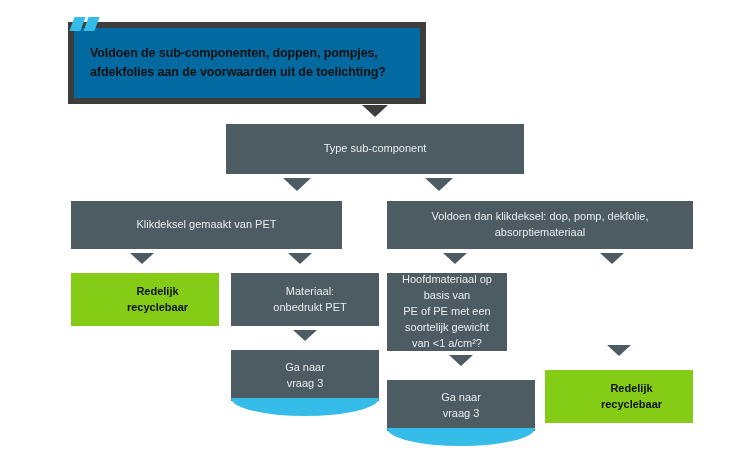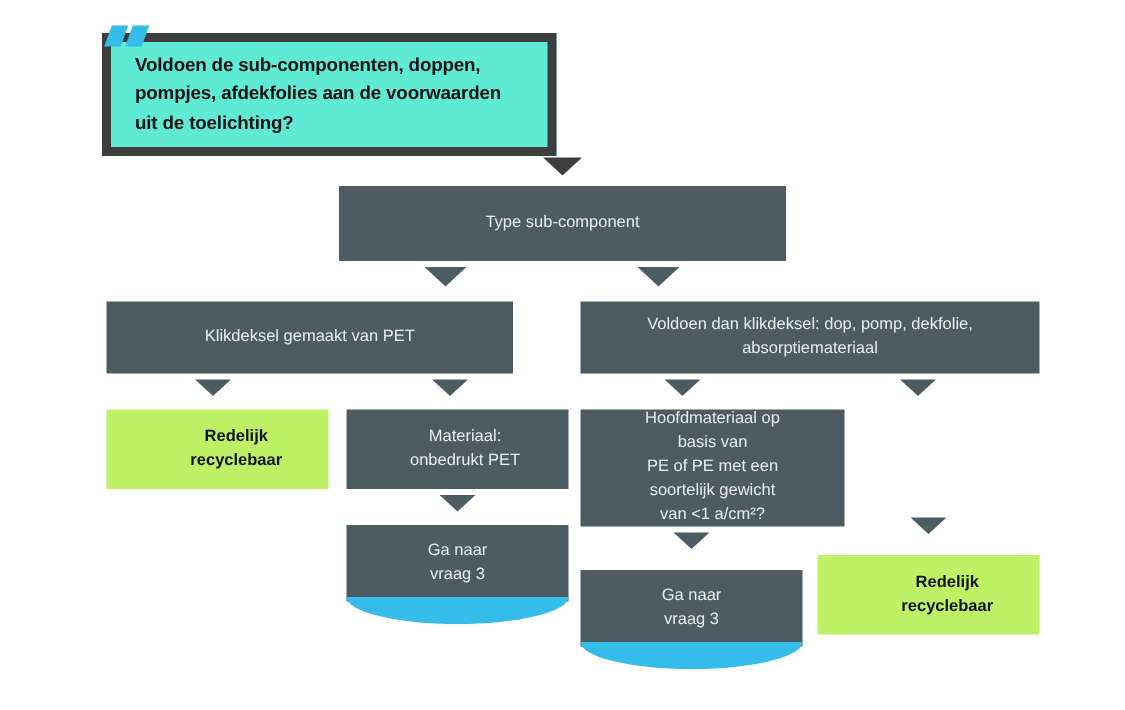--- a/index.html
+++ b/index.html
@@ -17,25 +17,25 @@
     position: relative;
     width: 750px;
     height: 473px;
   }
 
   
   .question-banner {
     position: absolute;
     left: 68px;
     top: 22px;
-    width: 303px;
+    width: 358px;
     height: 82px;
     box-sizing: border-box;
     border: 6px solid #3d3d3d;
-    background: #5eead4;
+    background: #0369a1;
     display: flex;
     align-items: center;
   }
   .question-text {
     padding: 0 16px;
     font-size: 12.5px;
     font-weight: bold;
     color: #111111;
     line-height: 1.55;
     letter-spacing: -0.1px;
@@ -68,21 +68,21 @@
     text-align: center;
     font-size: 11px;
     line-height: 1.45;
     padding: 4px 8px;
   }
   .node.slate {
     background: #4c5c62;
     color: #e8ecee;
   }
   .node.yellow {
-    background: #bef264;
+    background: #84cc16;
     color: #111111;
     font-weight: bold;
     padding-left: 33px;
   }
   .node .label { display: block; width: 100%; white-space: pre-line; }
 
   
   .arrow {
     position: absolute;
     width: 0;
@@ -151,21 +151,21 @@
   <div class="node yellow" style="left:71px; top:273px; width:148px; height:53px;">
     <span class="label">Redelijk
 recyclebaar</span>
   </div>
 
   <div class="node slate" style="left:231px; top:273px; width:148px; height:53px;padding-left:18px;">
     <span class="label">Materiaal:
 onbedrukt PET</span>
   </div>
 
-  <div class="node slate" style="left:387px; top:273px; width:176px; height:78px;">
+  <div class="node slate" style="left:387px; top:273px; width:120px; height:78px;">
     <span class="label">Hoofdmateriaal op
 basis van
 PE of PE met een
 soortelijk gewicht
 van &lt;1 a/cm²?</span>
   </div>
 
 
   <div class="arrow small" style="left:293px; top:330px;"></div>
 

